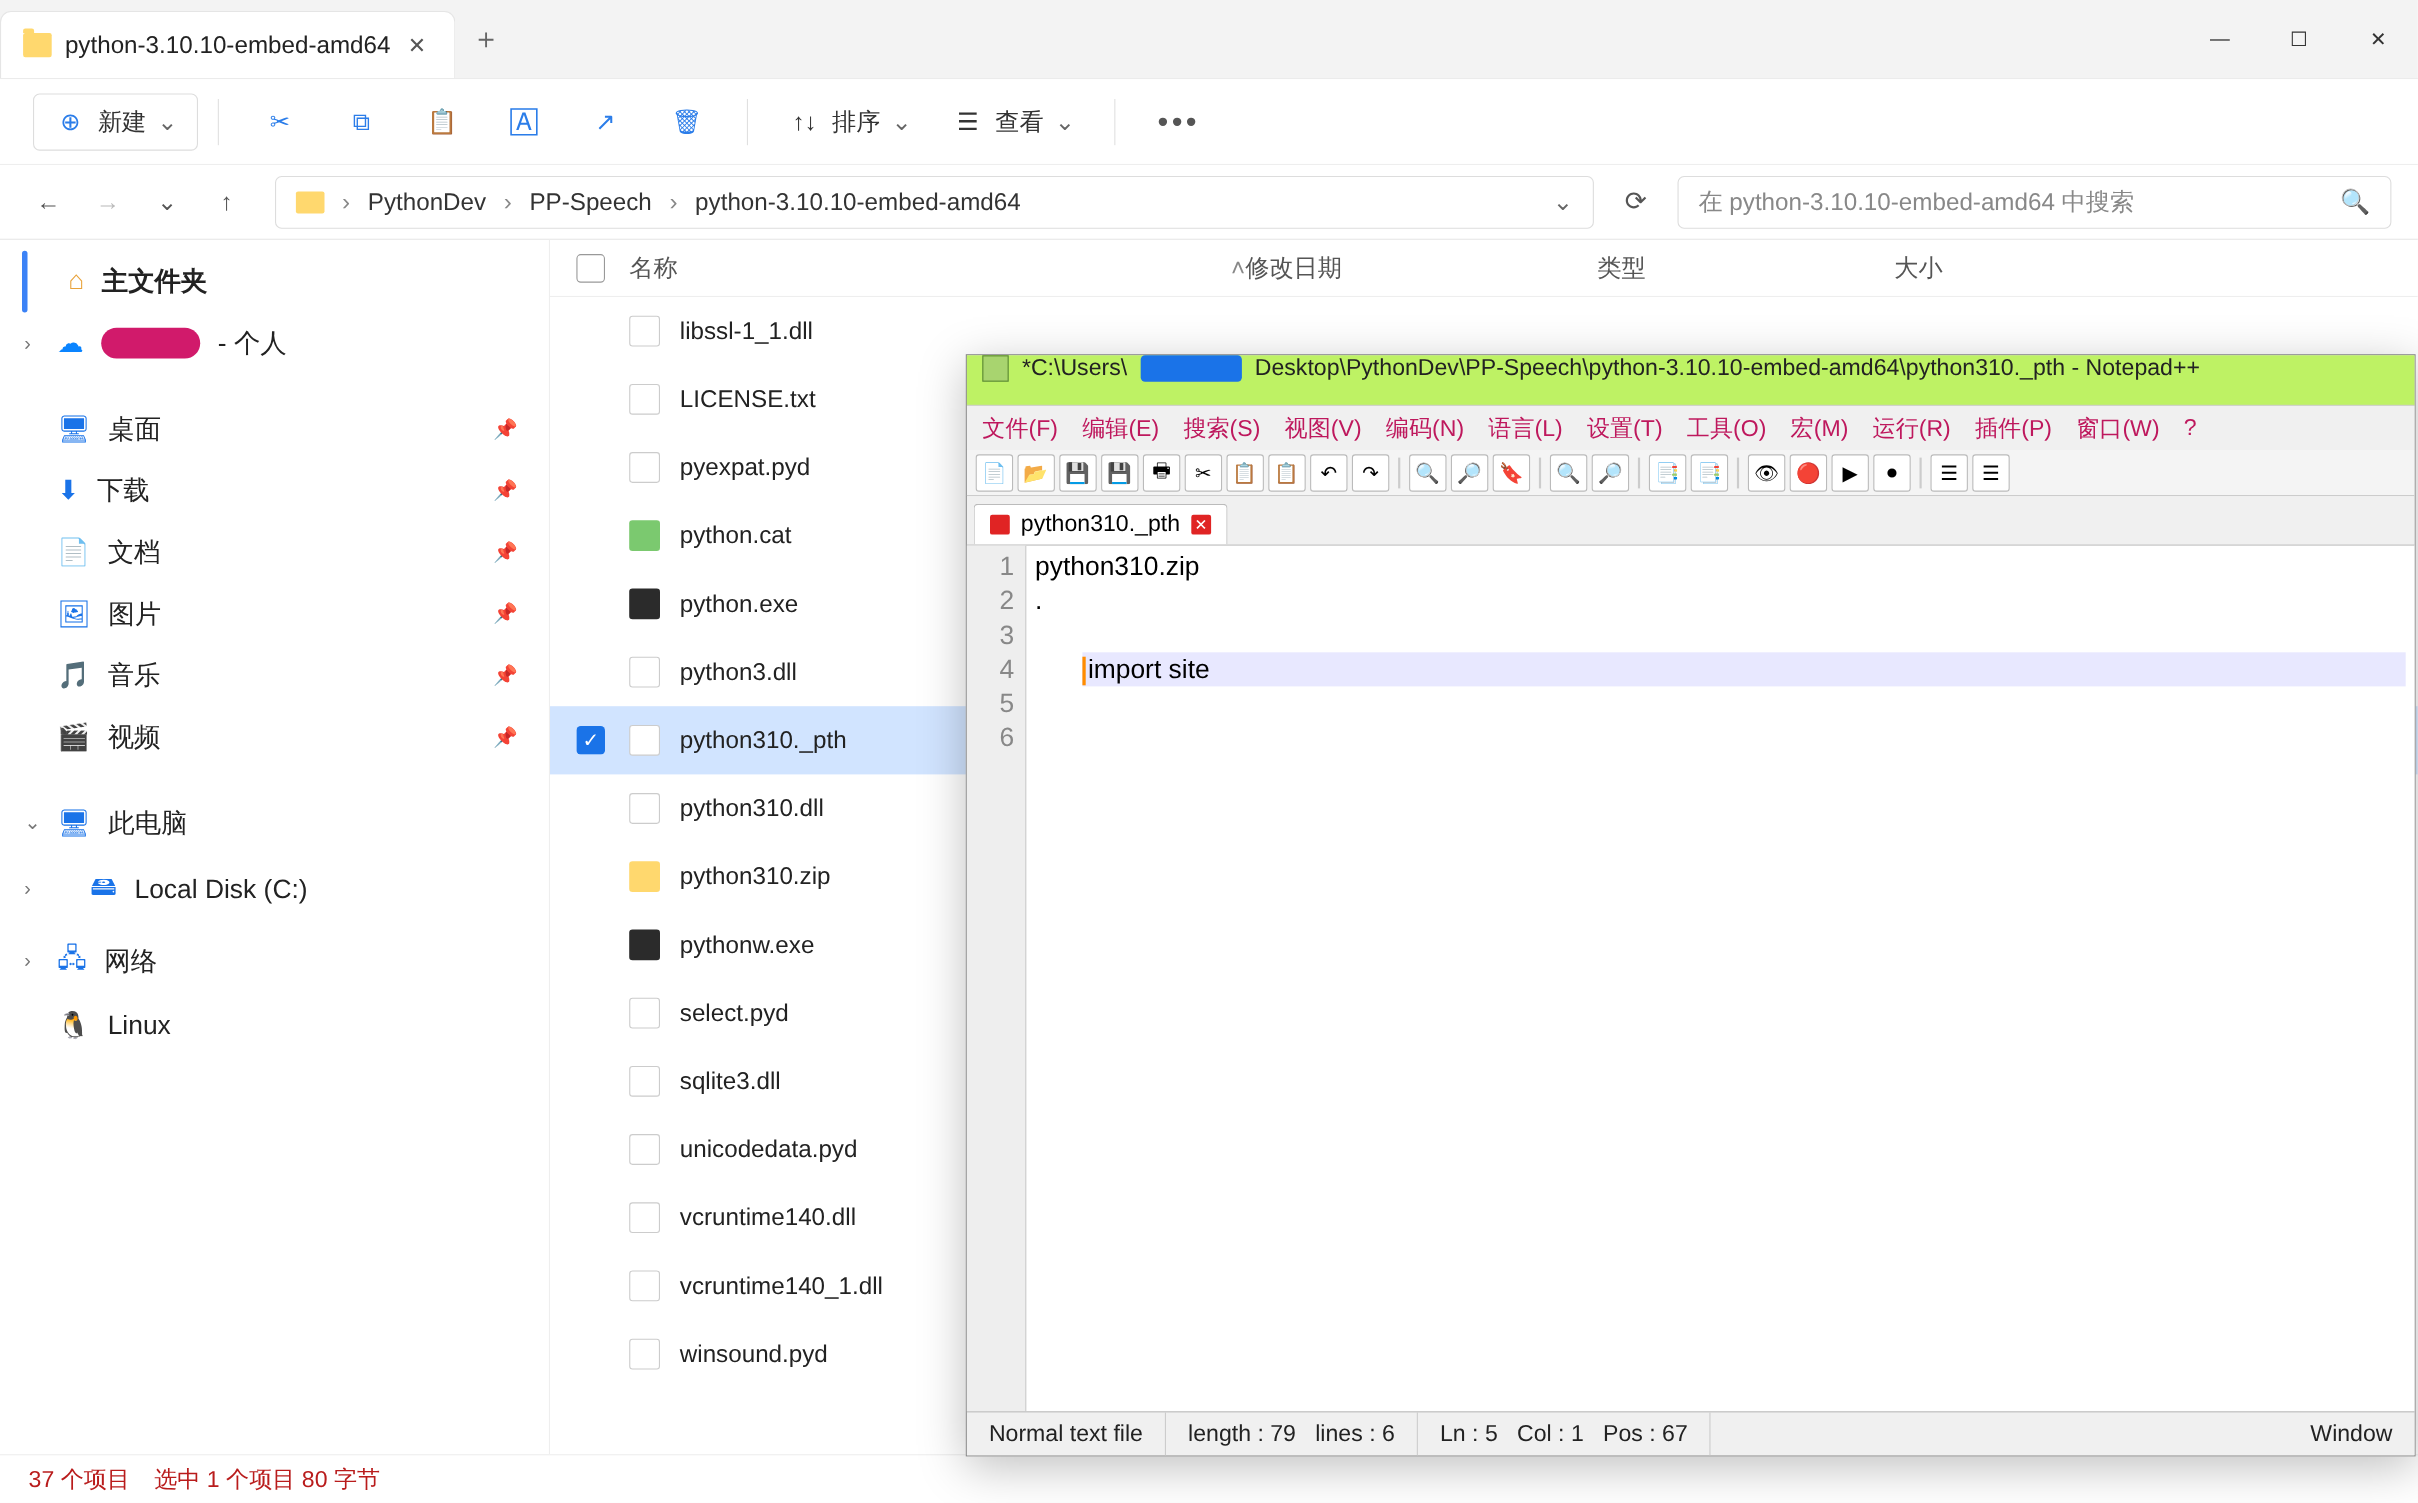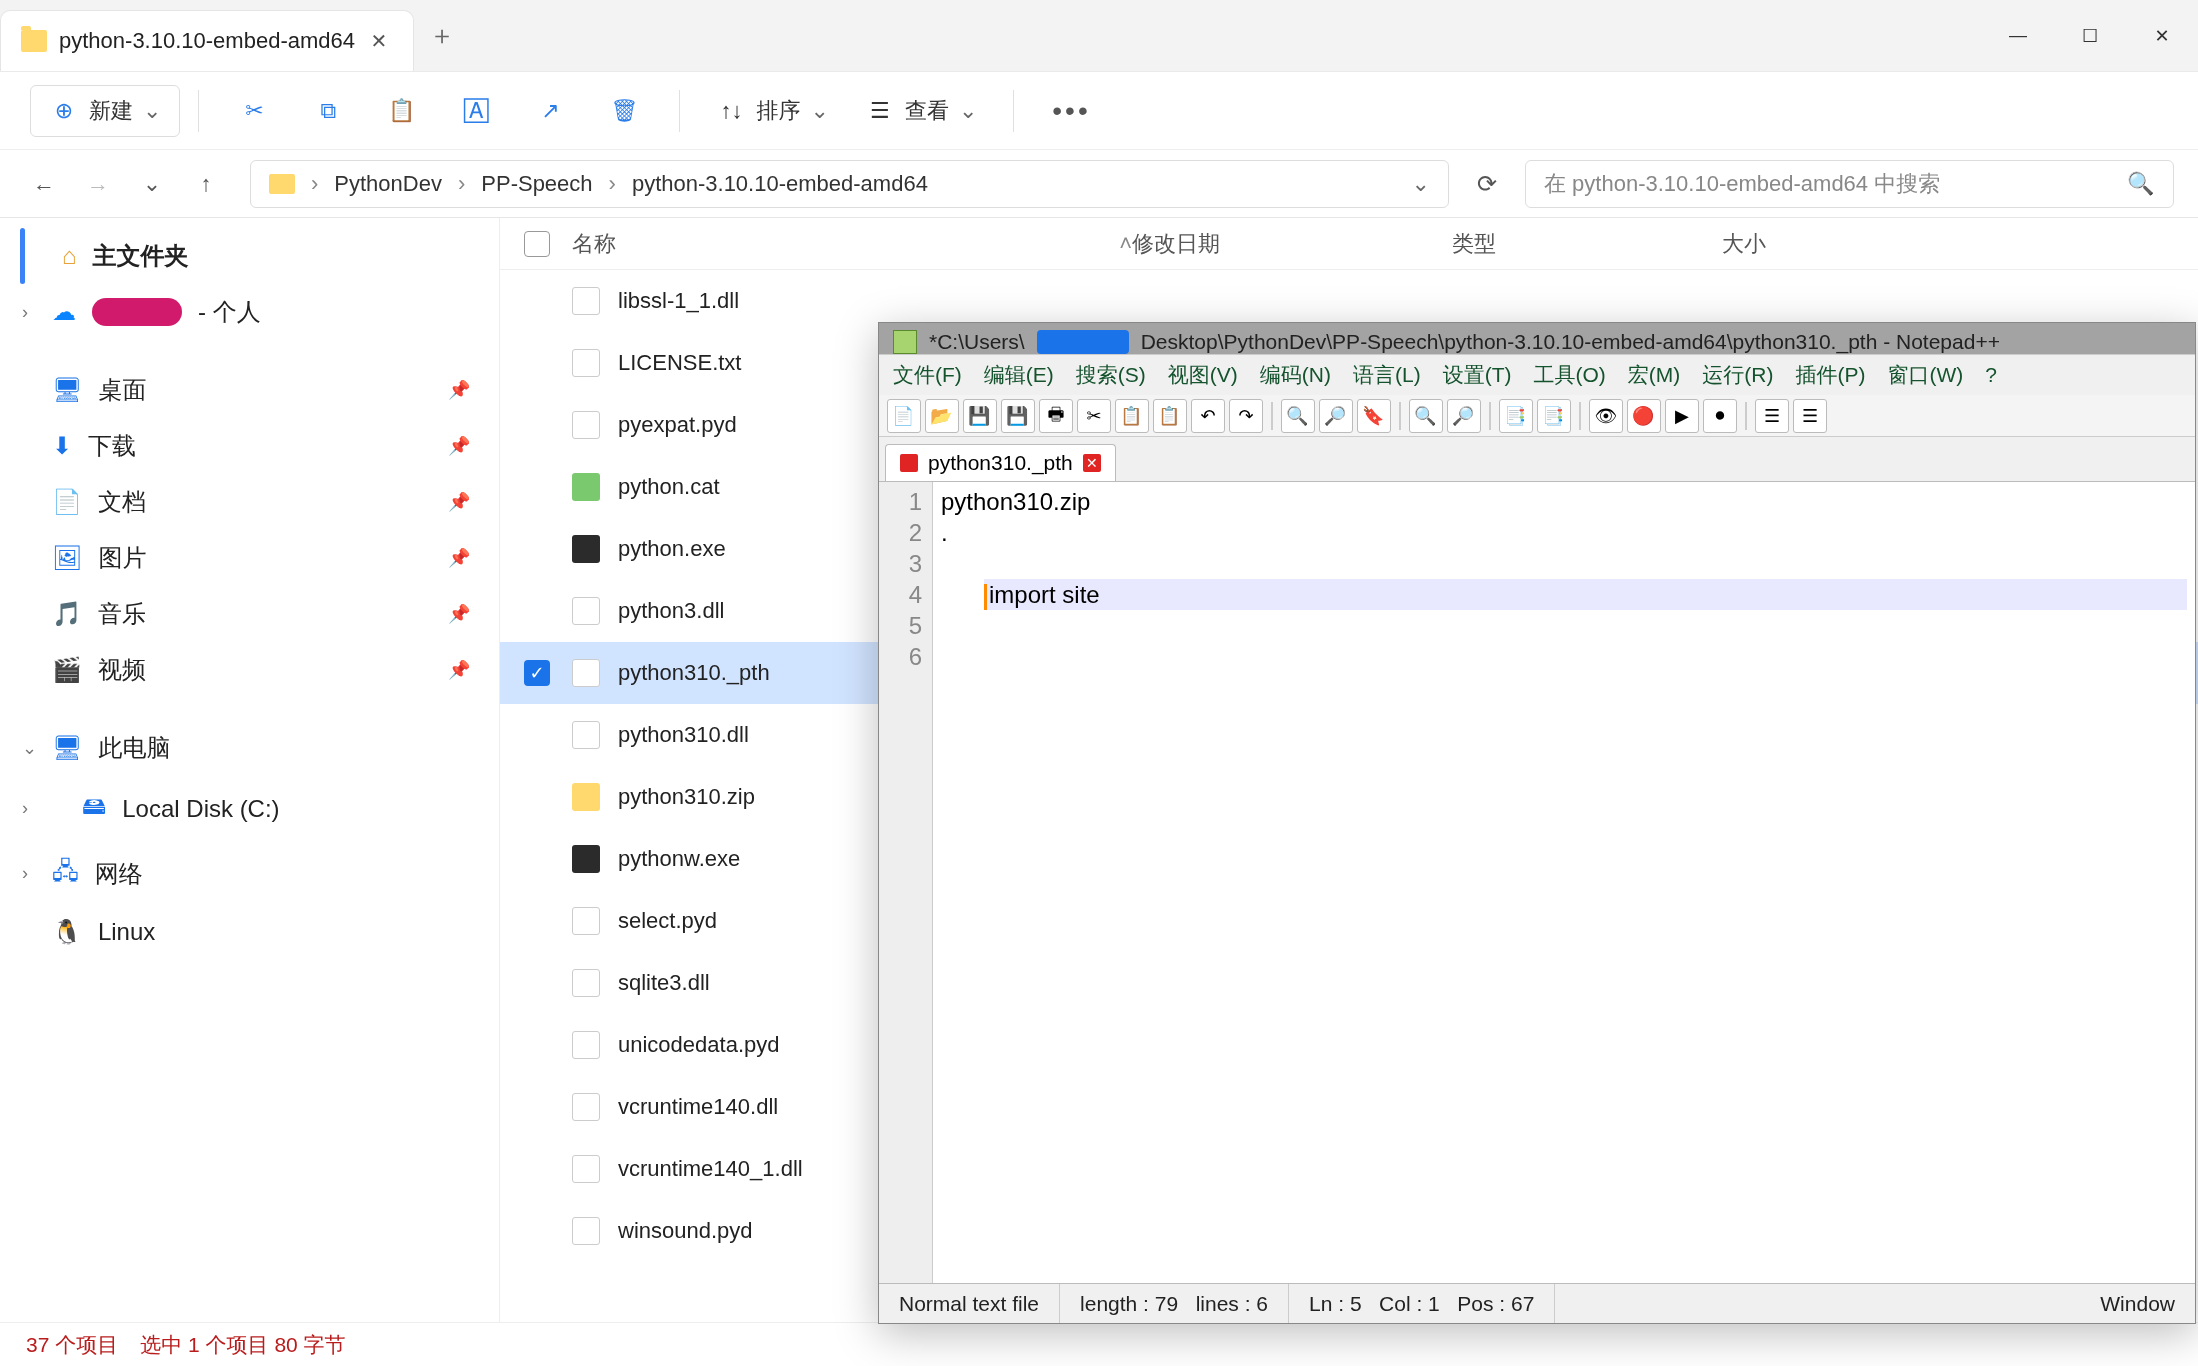--- a/index.html
+++ b/index.html
@@ -61,24 +61,24 @@
 .frow .fico { width: 28px; height: 28px; margin-right: 18px; display: inline-flex; align-items: center; justify-content: center; font-size: 22px; color: #666; border: 1px solid #ccc; border-radius: 3px; background: #fff; }
 .frow .fico.exe { background: #2b2b2b; color: #fff; border: none; }
 .frow .fico.zip { background: #ffd86e; border: none; }
 .frow .fico.cat { background: #7bc96f; border: none; }
 .frow .fname { flex: 1; }
 
 .statusbar { height: 44px; display: flex; align-items: center; padding: 0 26px; font-size: 21px; color: #b91c1c; border-top: 1px solid #eee; gap: 22px; }
 
 
 .npp { position: absolute; left: 878px; top: 322px; width: 1318px; height: 1002px; background: #f0f0f0; border: 1px solid #888; box-shadow: 0 10px 40px rgba(0,0,0,.25); display: flex; flex-direction: column; }
-.npp-title { height: 32px; background: #a3a3a3; display: flex; align-items: flex-end; padding: 0 14px; gap: 12px; border-bottom: 1px solid #ccc; font-size: 21px; color: #222; }
+.npp-title { height: 46px; background: #bef264; display: flex; align-items: flex-start; padding: 0 14px; gap: 12px; border-bottom: 1px solid #ccc; font-size: 21px; color: #222; }
 .npp-ico { width: 24px; height: 24px; background: #a8d46f; border: 1px solid #5a8a2e; display: inline-block; }
 .npp-title .scrib2 { display: inline-block; width: 92px; height: 24px; background: #1a73e8; border-radius: 4px; }
-.npp-menu { height: 40px; display: flex; align-items: center; gap: 22px; padding: 0 14px; font-size: 21px; background: #f0f0f0; color: #14532d; }
+.npp-menu { height: 40px; display: flex; align-items: center; gap: 22px; padding: 0 14px; font-size: 21px; background: #f0f0f0; color: #be185d; }
 .npp-menu span { white-space: nowrap; }
 .npp-tb { height: 42px; display: flex; align-items: center; gap: 4px; padding: 0 8px; background: #f4f4f4; border-bottom: 1px solid #ccc; overflow: hidden; }
 .tbico { width: 34px; height: 34px; border: 1px solid #bbb; background: #fff; border-radius: 3px; display: inline-flex; align-items: center; justify-content: center; font-size: 18px; }
 .tbsep2 { width: 2px; height: 28px; background: #ccc; margin: 0 4px; }
 .npp-tabs { height: 44px; display: flex; align-items: flex-end; padding: 0 6px; background: #f0f0f0; }
 .npp-tab { background: #fff; border: 1px solid #bbb; border-bottom: none; padding: 6px 14px; display: flex; align-items: center; gap: 10px; font-size: 21px; border-radius: 4px 4px 0 0; }
 .npp-tab .unsaved { width: 18px; height: 18px; background: #e02424; display: inline-block; border-radius: 2px; }
 .npp-tab .closex { width: 18px; height: 18px; background: #e02424; color: #fff; font-size: 14px; display: inline-flex; align-items: center; justify-content: center; border-radius: 2px; }
 .npp-editor { flex: 1; display: flex; background: #fff; border-top: 1px solid #bbb; font-family: "Consolas", monospace; font-size: 24px; }
 .gutter { width: 54px; background: #eee; color: #888; text-align: right; padding: 4px 10px 0 0; border-right: 1px solid #ccc; line-height: 31px; }

